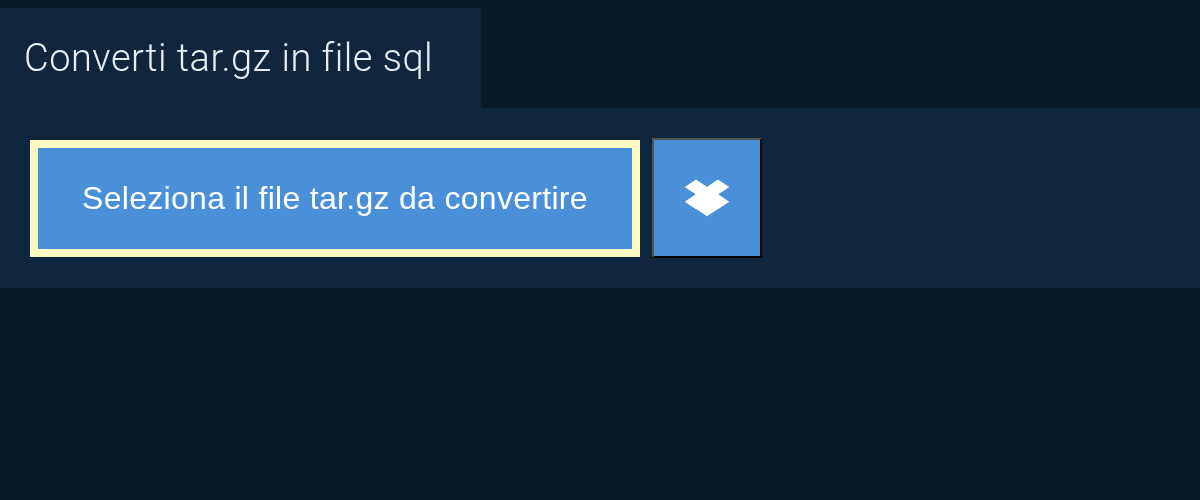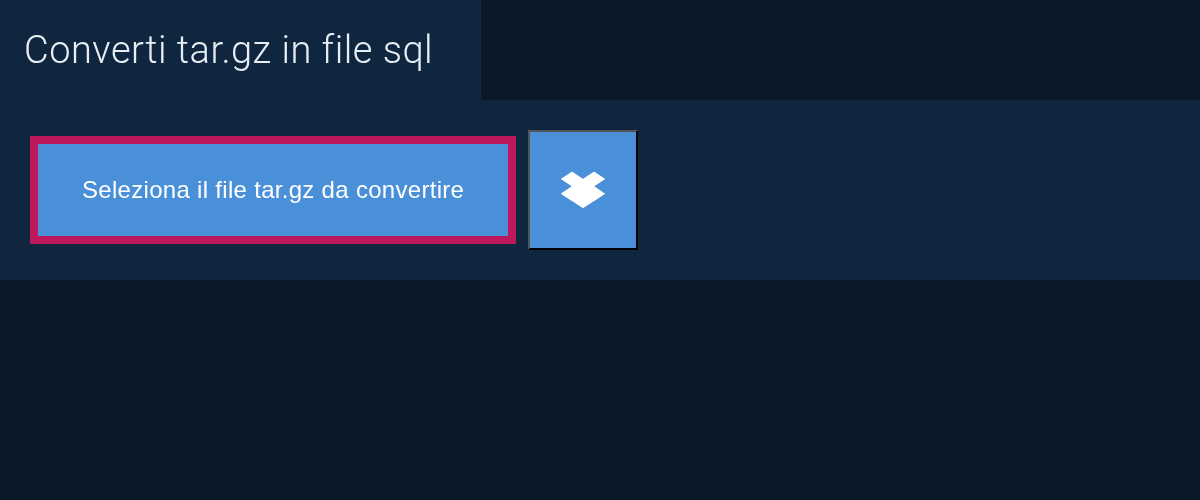--- a/index.html
+++ b/index.html
@@ -11,40 +11,41 @@
       width: 1200px;
       height: 500px;
       background: #0a1929;
       font-family: -apple-system, BlinkMacSystemFont, "Segoe UI", Roboto, sans-serif;
       overflow: hidden;
     }
     .header-tab {
       background: #10263f;
       display: inline-block;
       padding: 28px 48px 28px 24px;
+      margin-top: 8px;
     }
     .header-title {
       color: #e8eef5;
       font-size: 38px;
       font-weight: 300;
       letter-spacing: 0.5px;
     }
     .upload-panel {
       background: #10263f;
       padding: 30px 30px;
       margin-top: 0;
       display: flex;
       align-items: center;
       gap: 12px;
     }
     .select-file-button {
       background: #4a90d9;
-      border: 8px solid #be185d;
+      border: 8px solid #fef9c3;
       color: #ffffff;
-      font-size: 24px;
+      font-size: 32px;
       font-weight: 300;
       padding: 32px 44px;
       cursor: pointer;
       letter-spacing: 0.3px;
       white-space: nowrap;
     }
     .dropbox-button {
       background: #4a90d9;
       width: 110px;
       height: 120px;

